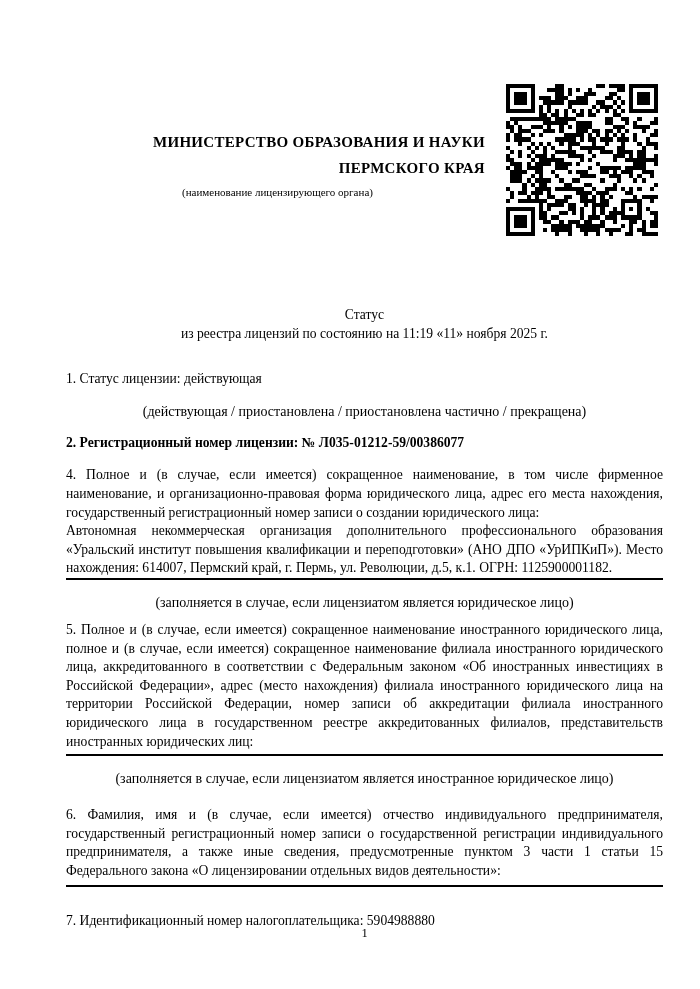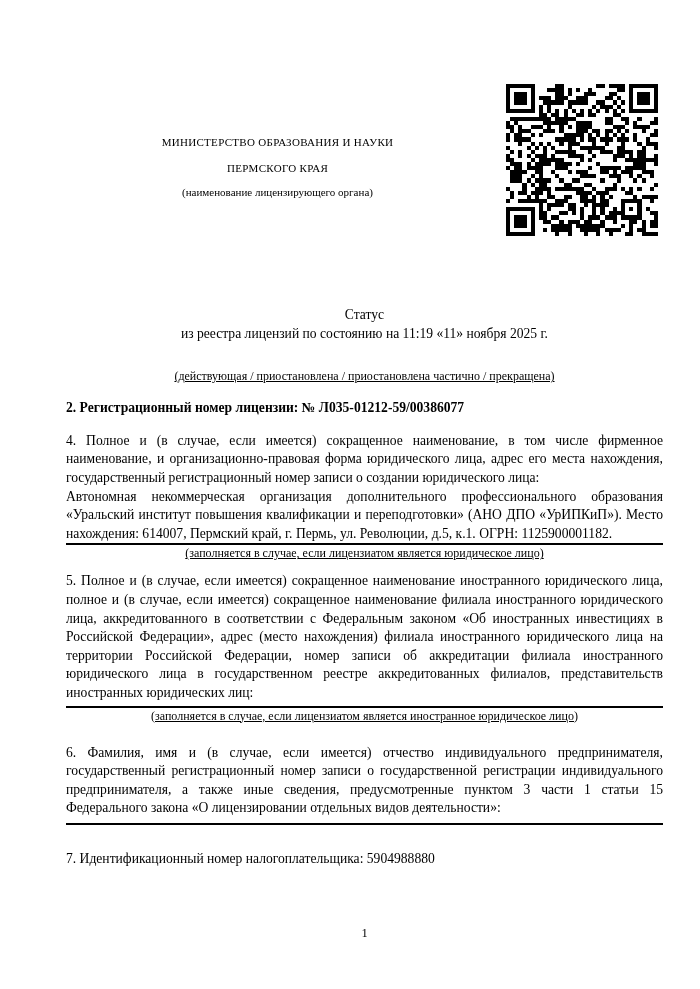--- a/index.html
+++ b/index.html
@@ -27,24 +27,25 @@
   .qr svg { display: block; width: 152px; height: 152px; }
   
   .header-block {
     position: absolute;
     left: 70px;
     top: 129px;
     width: 415px;
     text-align: center;
   }
   .ministry-name {
-    font-weight: normal;
-    font-size: 11px;
+    font-weight: bold;
+    font-size: 15px;
     line-height: 26px;
     letter-spacing: 0.3px;
+    text-align: right;
   }
   .header-caption {
     margin-top: 5px;
     font-size: 11px;
     line-height: 13px;
   }
   
   .content {
     position: absolute;
     left: 66px;
@@ -52,24 +53,23 @@
     width: 597px;
     font-size: 13.6px;
     line-height: 18.6px;
   }
   .doc-title { text-align: center; }
   .doc-title div { line-height: 18.6px; }
   .item p { margin: 0; }
   .item .justified { text-align: justify; text-justify: inter-word; }
   .note {
     text-align: center;
-    font-size: 12px;
+    font-size: 14px;
     line-height: 13px;
-    margin-top: 2px;
-    text-decoration: underline;
+    margin-top: 16px;
   }
   .field-line {
     border: none;
     border-top: 2px solid #000000;
     margin: 0;
     height: 0;
   }
   .blank-gap-4 { height: 3px; }
   .blank-gap-5 { height: 5px; }
   .item-1 { margin-top: 27px; }
@@ -792,20 +792,21 @@
   </div>
 
   <div class="content">
 
     <div class="doc-title">
       <div>Статус</div>
       <div>из реестра лицензий по состоянию на 11:19 «11» ноября 2025 г.</div>
     </div>
 
     <div class="item item-1">
+      <p>1. Статус лицензии: действующая</p>
       <div class="note">(действующая / приостановлена / приостановлена частично / прекращена)</div>
     </div>
 
     <div class="item item-2">
       <p>2. Регистрационный номер лицензии: № Л035-01212-59/00386077</p>
     </div>
 
 
     <div class="item item-4">
       <p class="justified">4. Полное и (в случае, если имеется) сокращенное наименование, в том числе фирменное наименование, и организационно-правовая форма юридического лица, адрес его места нахождения, государственный регистрационный номер записи о создании юридического лица:</p>

